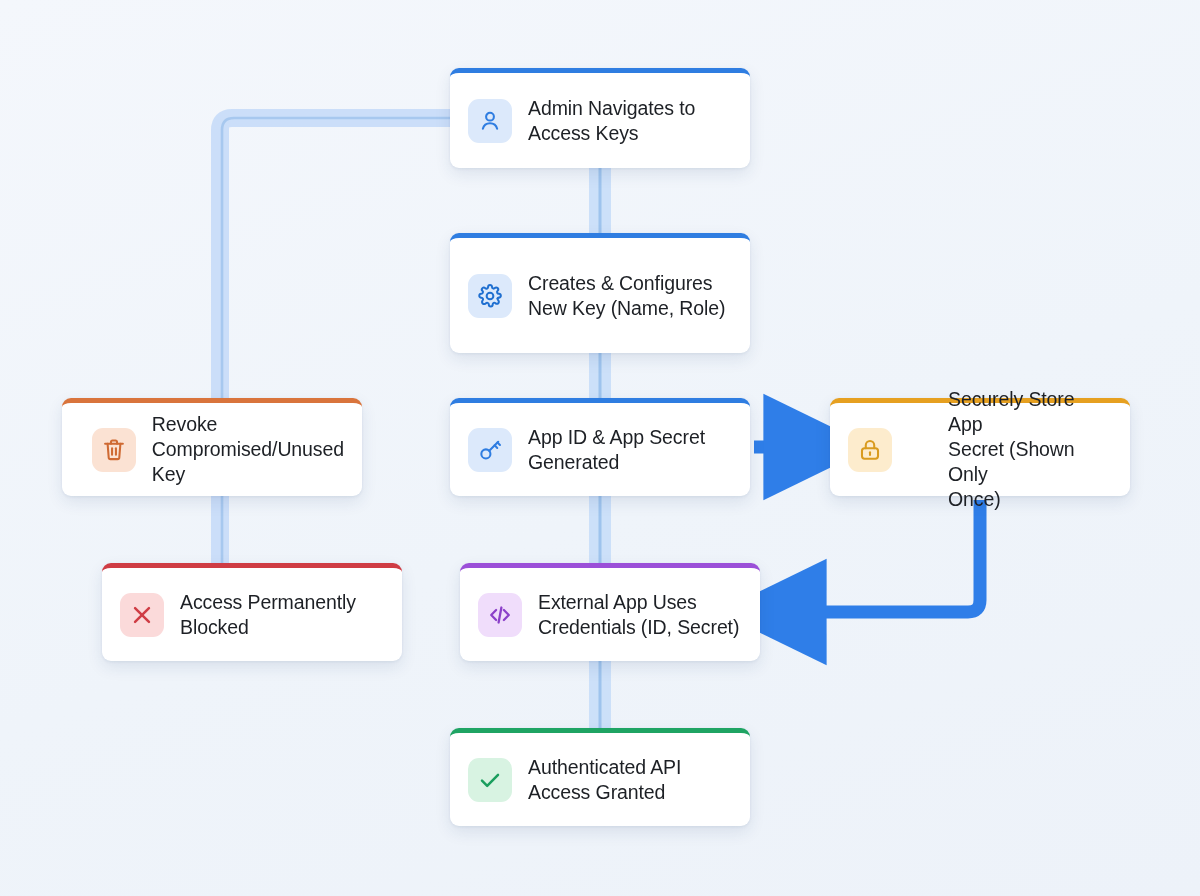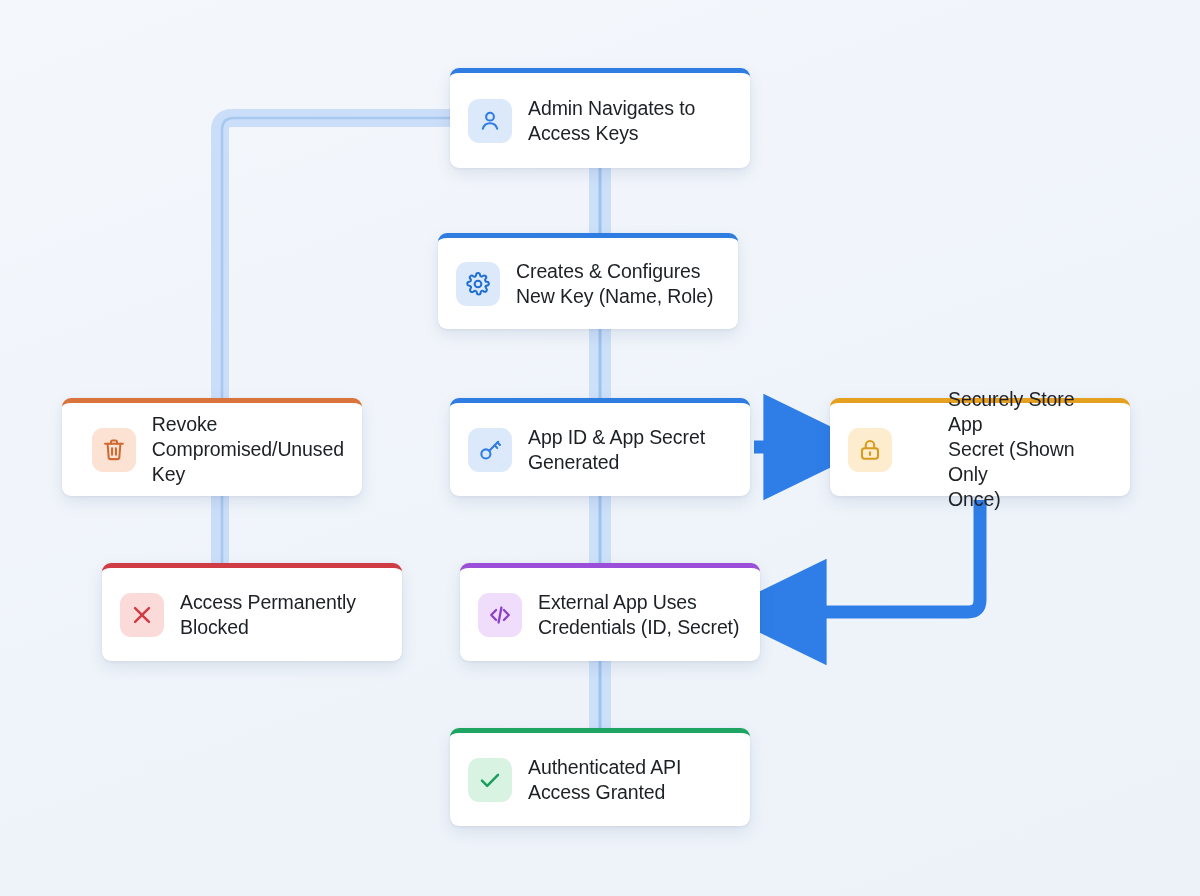--- a/index.html
+++ b/index.html
@@ -59,21 +59,21 @@
   .card .txt {
     font-size: 19.5px;
     line-height: 25px;
     color: #1d2025;
     letter-spacing: -0.1px;
     white-space: pre-line;
   }
 
   
   #card-admin      { left: 450px; top: 68px;  width: 300px; height: 100px; }
-  #card-configure  { left: 438px; top: 233px; width: 300px; height: 96px;  }
+  #card-configure  { left: 450px; top: 233px; width: 300px; height: 120px;  }
   #card-generated  { left: 450px; top: 398px; width: 300px; height: 98px;  }
   #card-store      { left: 830px; top: 398px; width: 300px; height: 98px; gap: 40px;  }
   #card-revoke     { left: 62px;  top: 398px; width: 300px; height: 98px; justify-content: flex-end;  }
   #card-blocked    { left: 70px;  top: 563px; width: 300px; height: 98px;  }
   #card-external   { left: 460px; top: 563px; width: 300px; height: 98px;  }
   #card-granted    { left: 450px; top: 728px; width: 300px; height: 98px;  }
 </style>
 </head>
 <body>
 

